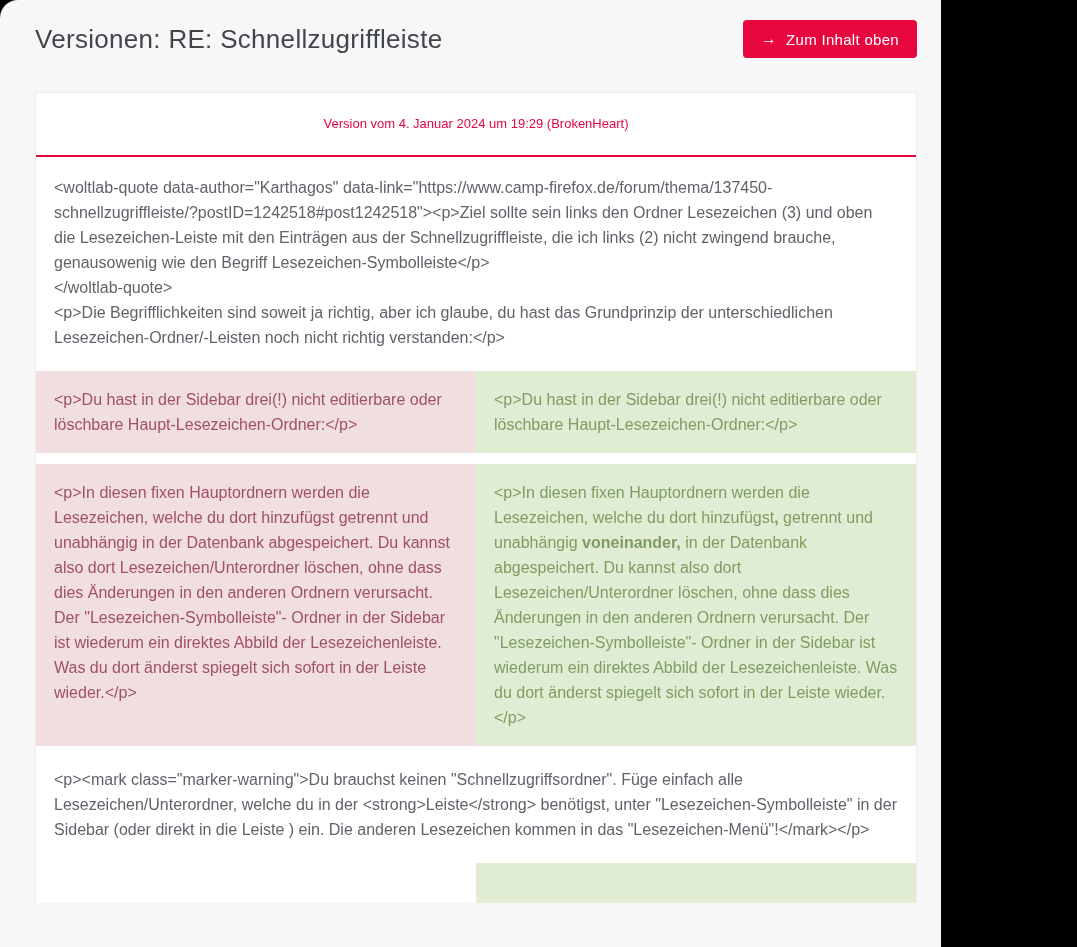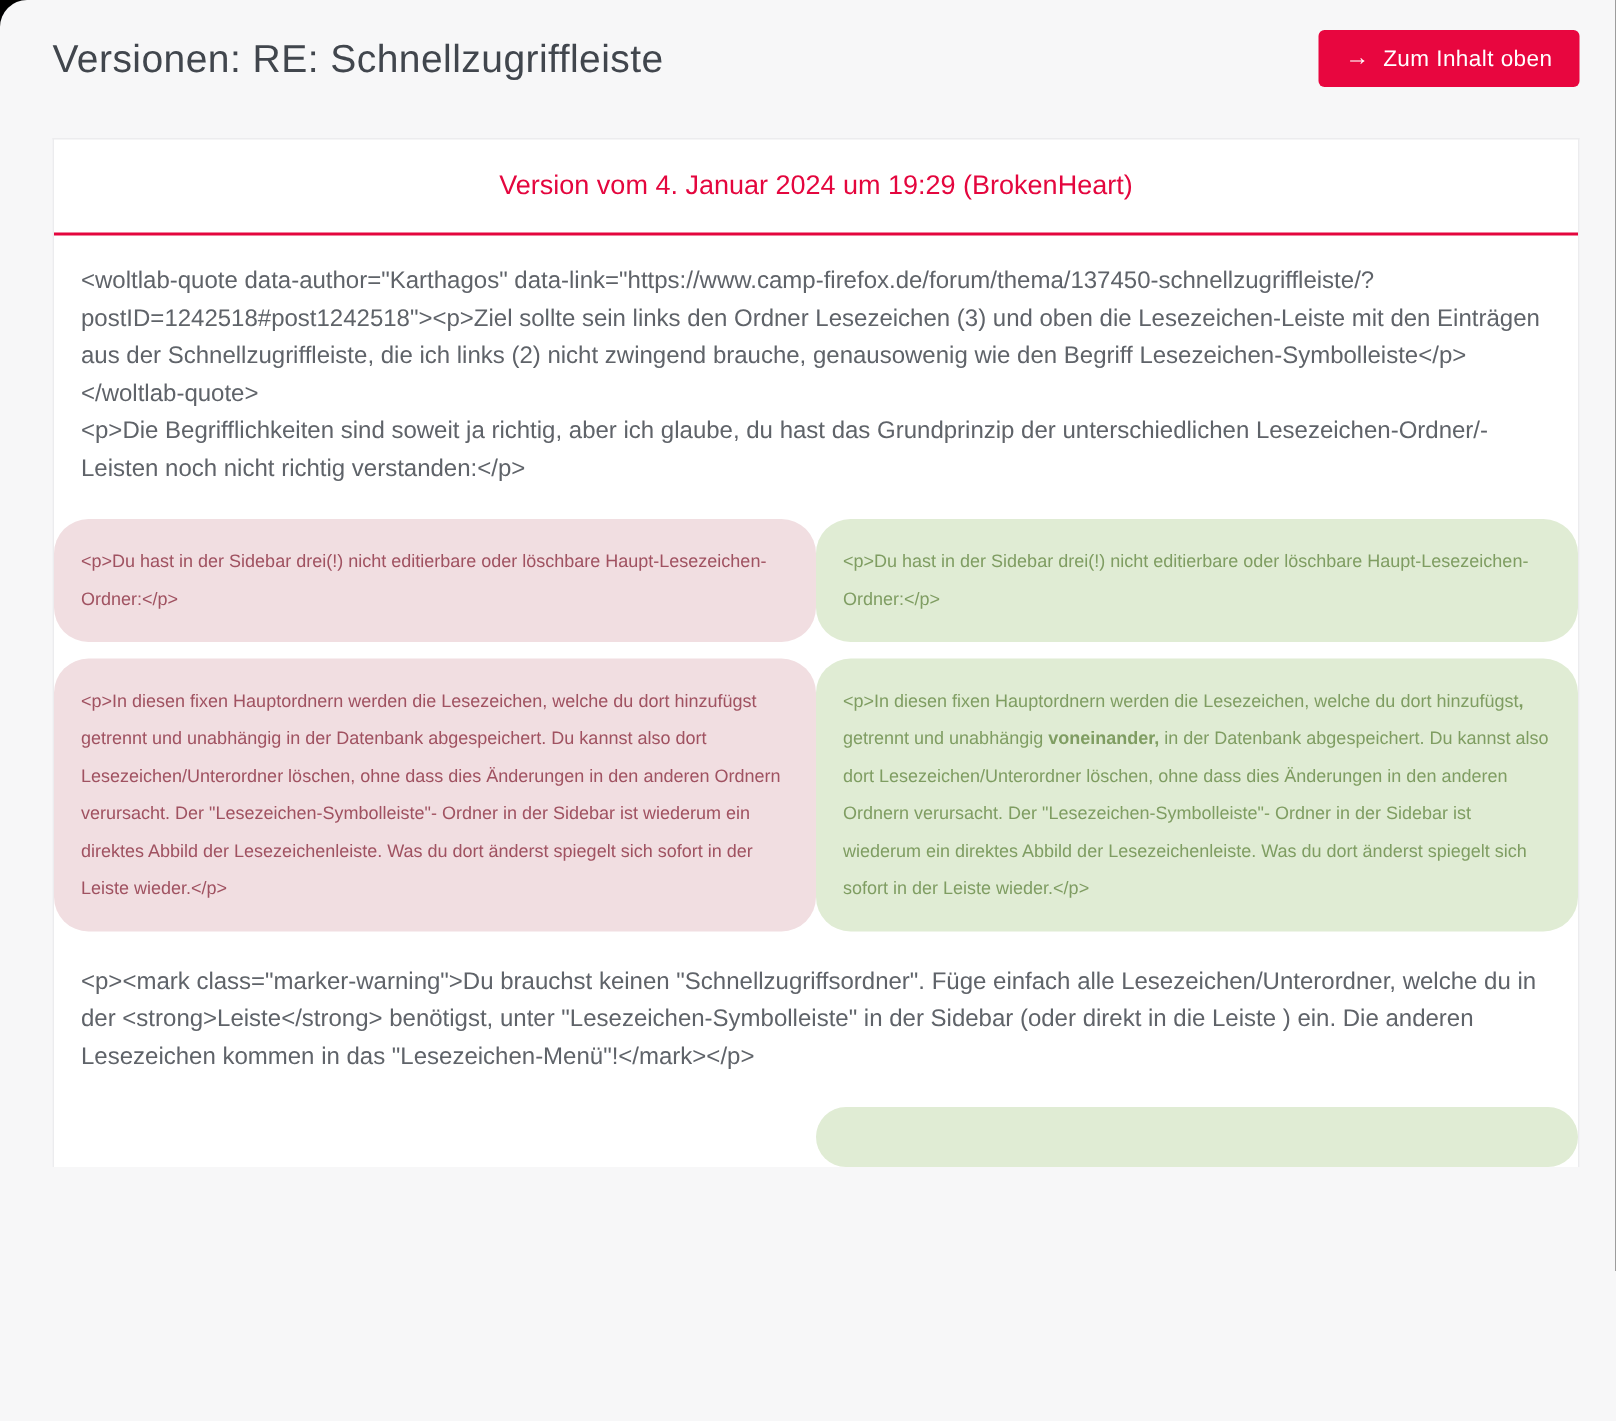--- a/index.html
+++ b/index.html
@@ -3,21 +3,21 @@
 <meta charset="utf-8">
 <style>
   * { box-sizing: border-box; }
   html, body { margin: 0; padding: 0; }
   body {
     width: 1077px; height: 947px; overflow: hidden;
     background: #000;
     font-family: "Liberation Sans", "DejaVu Sans", sans-serif;
   }
   .viewport {
-    width: 1077px; height: 947px; overflow: hidden;
+    width: 941px; height: 947px; overflow: hidden;
     background: var(--page_bg, #f7f7f8);
     border-top-left-radius: 18px;
   }
   .page { padding: 0 24px 0 35px; }
   .page-header {
     display: flex; justify-content: space-between; align-items: center;
     padding-top: 20px;
   }
   .page-title {
     margin: 0; font-size: 26px; font-weight: 400;
@@ -31,35 +31,35 @@
   }
   .btn-accent .arrow { font-size: 16px; line-height: 1; }
   .card {
     margin-top: 34px; background: var(--card_bg, #ffffff);
     border: 1px solid #ececee; border-bottom: none;
   }
   .card-header { display: flex; }
   .col-header {
     flex: 1 1 50%; display: flex; align-items: center; justify-content: center;
     text-align: center; color: var(--header_red, #e4063e);
-    font-size: 18px; line-height: 1.42; padding: 9px 10px; min-height: 62px;
+    font-size: 13px; line-height: 1.42; padding: 9px 10px; min-height: 62px;
   }
   .divider { height: 2px; background: var(--header_red, #e4063e); }
   .rows { padding-top: 8px; }
   .rows > div { margin-bottom: 11px; }
   .row-full {
     padding: 10px 18px; color: var(--body_text, #5f6369);
     font-size: 16px; line-height: 25px;
     white-space: pre-wrap; overflow-wrap: anywhere;
   }
   .row-diff { display: flex; align-items: stretch; }
   .cell {
     flex: 1 1 50%; padding: 16px 18px;
-    font-size: 12px; line-height: 25px;
-    white-space: pre-wrap; overflow-wrap: anywhere; border-radius: 23px;
+    font-size: 16px; line-height: 25px;
+    white-space: pre-wrap; overflow-wrap: anywhere;
   }
   .cell.removed { background: var(--removed_bg, #f1dee1); color: var(--removed_text, #a05261); }
   .cell.added  { background: var(--added_bg, #e0ecd4);  color: var(--added_text, #7f9d62); }
   .cell .seg-bold { font-weight: 700; }
   .row-diff.partial .cell { padding: 0; min-height: 40px; }
   .row-diff.partial .cell.empty { background: transparent; }
 </style>
 </head>
 <body>
 

